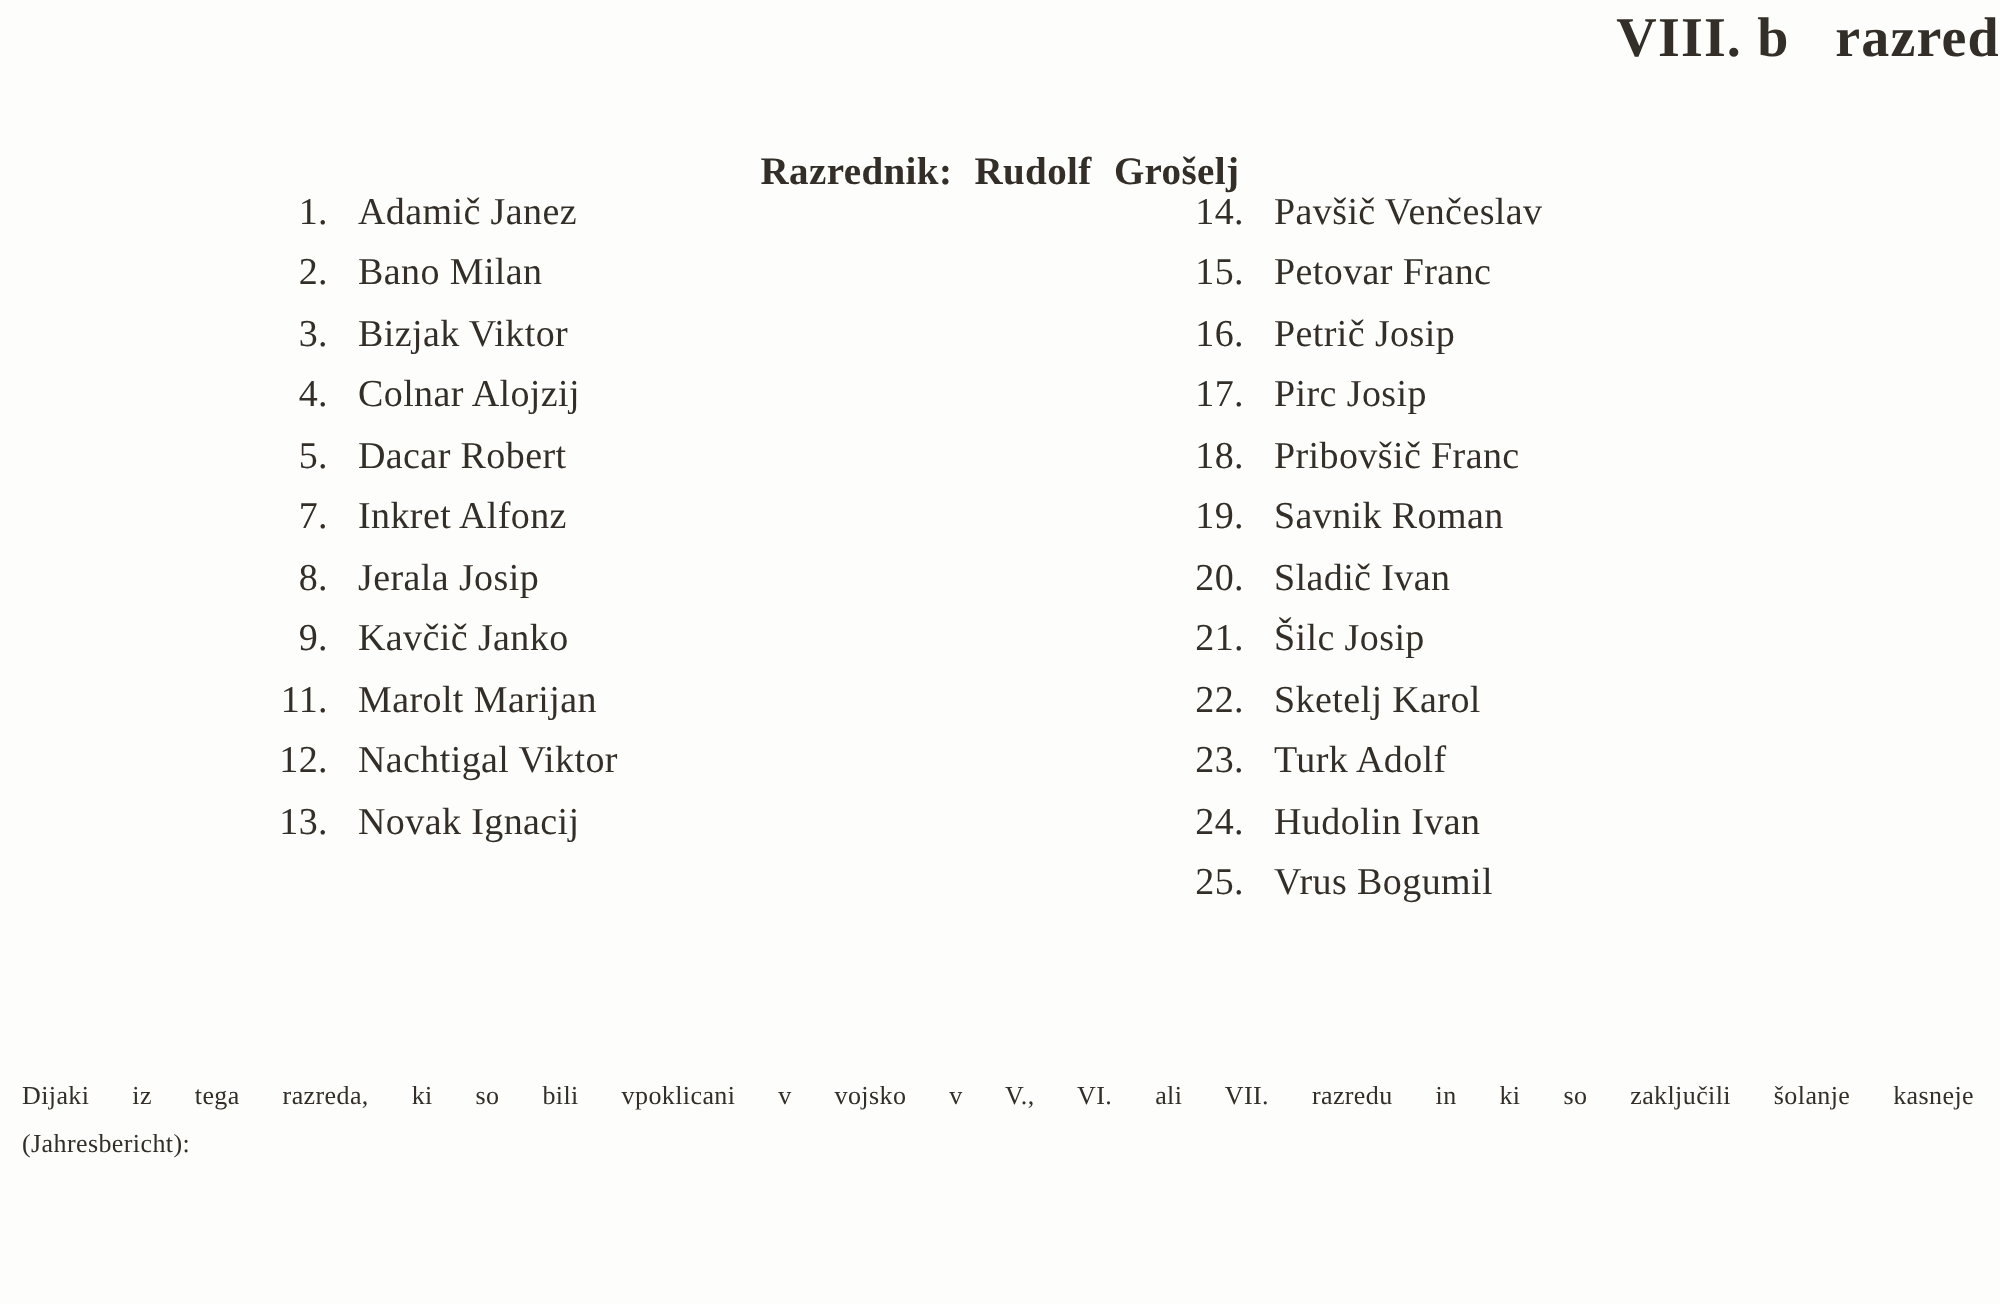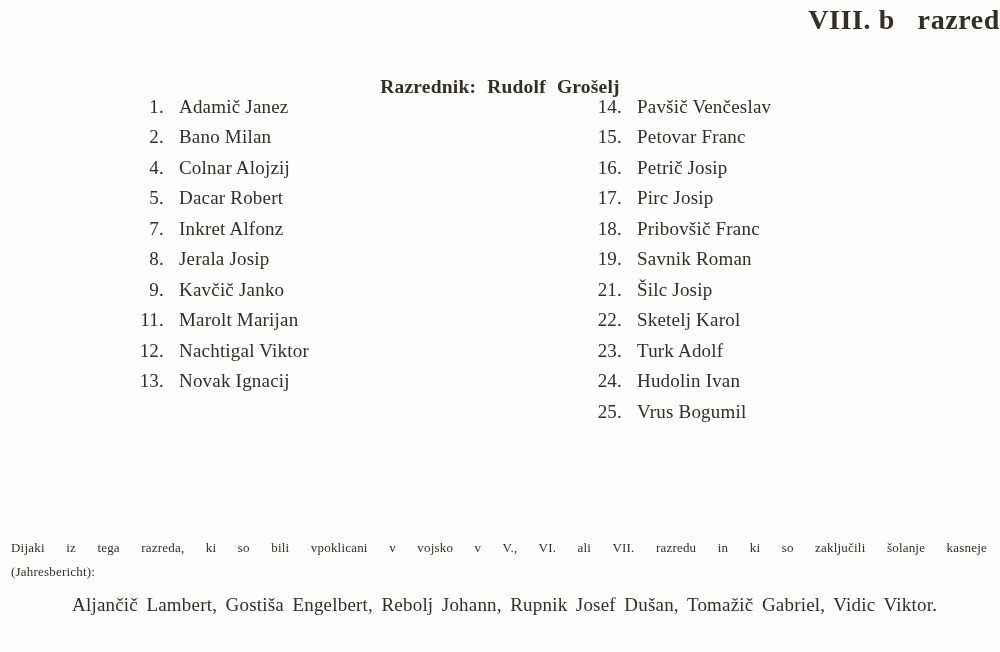--- a/index.html
+++ b/index.html
@@ -97,44 +97,45 @@
 <div class="page">
 
   <div class="title">VIII. b   razred</div>
 
   <div class="subtitle">Razrednik: Rudolf Grošelj</div>
 
   <div class="roster">
     <div class="col col-left" id="col-left">
         <div class="row"><span class="num">1.</span><span class="name">Adamič Janez</span></div>
         <div class="row"><span class="num">2.</span><span class="name">Bano Milan</span></div>
+        <div class="row"><span class="num">3.</span><span class="name">Bizjak Viktor</span></div>
         <div class="row"><span class="num">4.</span><span class="name">Colnar Alojzij</span></div>
         <div class="row"><span class="num">5.</span><span class="name">Dacar Robert</span></div>
         <div class="row"><span class="num">7.</span><span class="name">Inkret Alfonz</span></div>
         <div class="row"><span class="num">8.</span><span class="name">Jerala Josip</span></div>
         <div class="row"><span class="num">9.</span><span class="name">Kavčič Janko</span></div>
         <div class="row"><span class="num">11.</span><span class="name">Marolt Marijan</span></div>
         <div class="row"><span class="num">12.</span><span class="name">Nachtigal Viktor</span></div>
         <div class="row"><span class="num">13.</span><span class="name">Novak Ignacij</span></div>
       </div>
     <div class="col col-right" id="col-right">
         <div class="row"><span class="num">14.</span><span class="name">Pavšič Venčeslav</span></div>
         <div class="row"><span class="num">15.</span><span class="name">Petovar Franc</span></div>
         <div class="row"><span class="num">16.</span><span class="name">Petrič Josip</span></div>
         <div class="row"><span class="num">17.</span><span class="name">Pirc Josip</span></div>
         <div class="row"><span class="num">18.</span><span class="name">Pribovšič Franc</span></div>
         <div class="row"><span class="num">19.</span><span class="name">Savnik Roman</span></div>
+        <div class="row"><span class="num">20.</span><span class="name">Sladič Ivan</span></div>
         <div class="row"><span class="num">21.</span><span class="name">Šilc Josip</span></div>
         <div class="row"><span class="num">22.</span><span class="name">Sketelj Karol</span></div>
         <div class="row"><span class="num">23.</span><span class="name">Turk Adolf</span></div>
         <div class="row"><span class="num">24.</span><span class="name">Hudolin Ivan</span></div>
         <div class="row"><span class="num">25.</span><span class="name">Vrus Bogumil</span></div>
       </div>
   </div>
 
   <div class="note">
     <div class="note-line1">Dijaki iz tega razreda, ki so bili vpoklicani v vojsko v V., VI. ali VII. razredu in ki so zaključili šolanje kasneje</div>
     <div class="note-line2">(Jahresbericht):</div>
   </div>
 
-  <div class="note-names">Aljančič Lambert, Gostiša Engelbert, Rebolj Johann, Rupnik Josef Dušan, Tomažič Gabriel, Vidic Viktor.</div>
 
 </div>
 
 </body></html>

